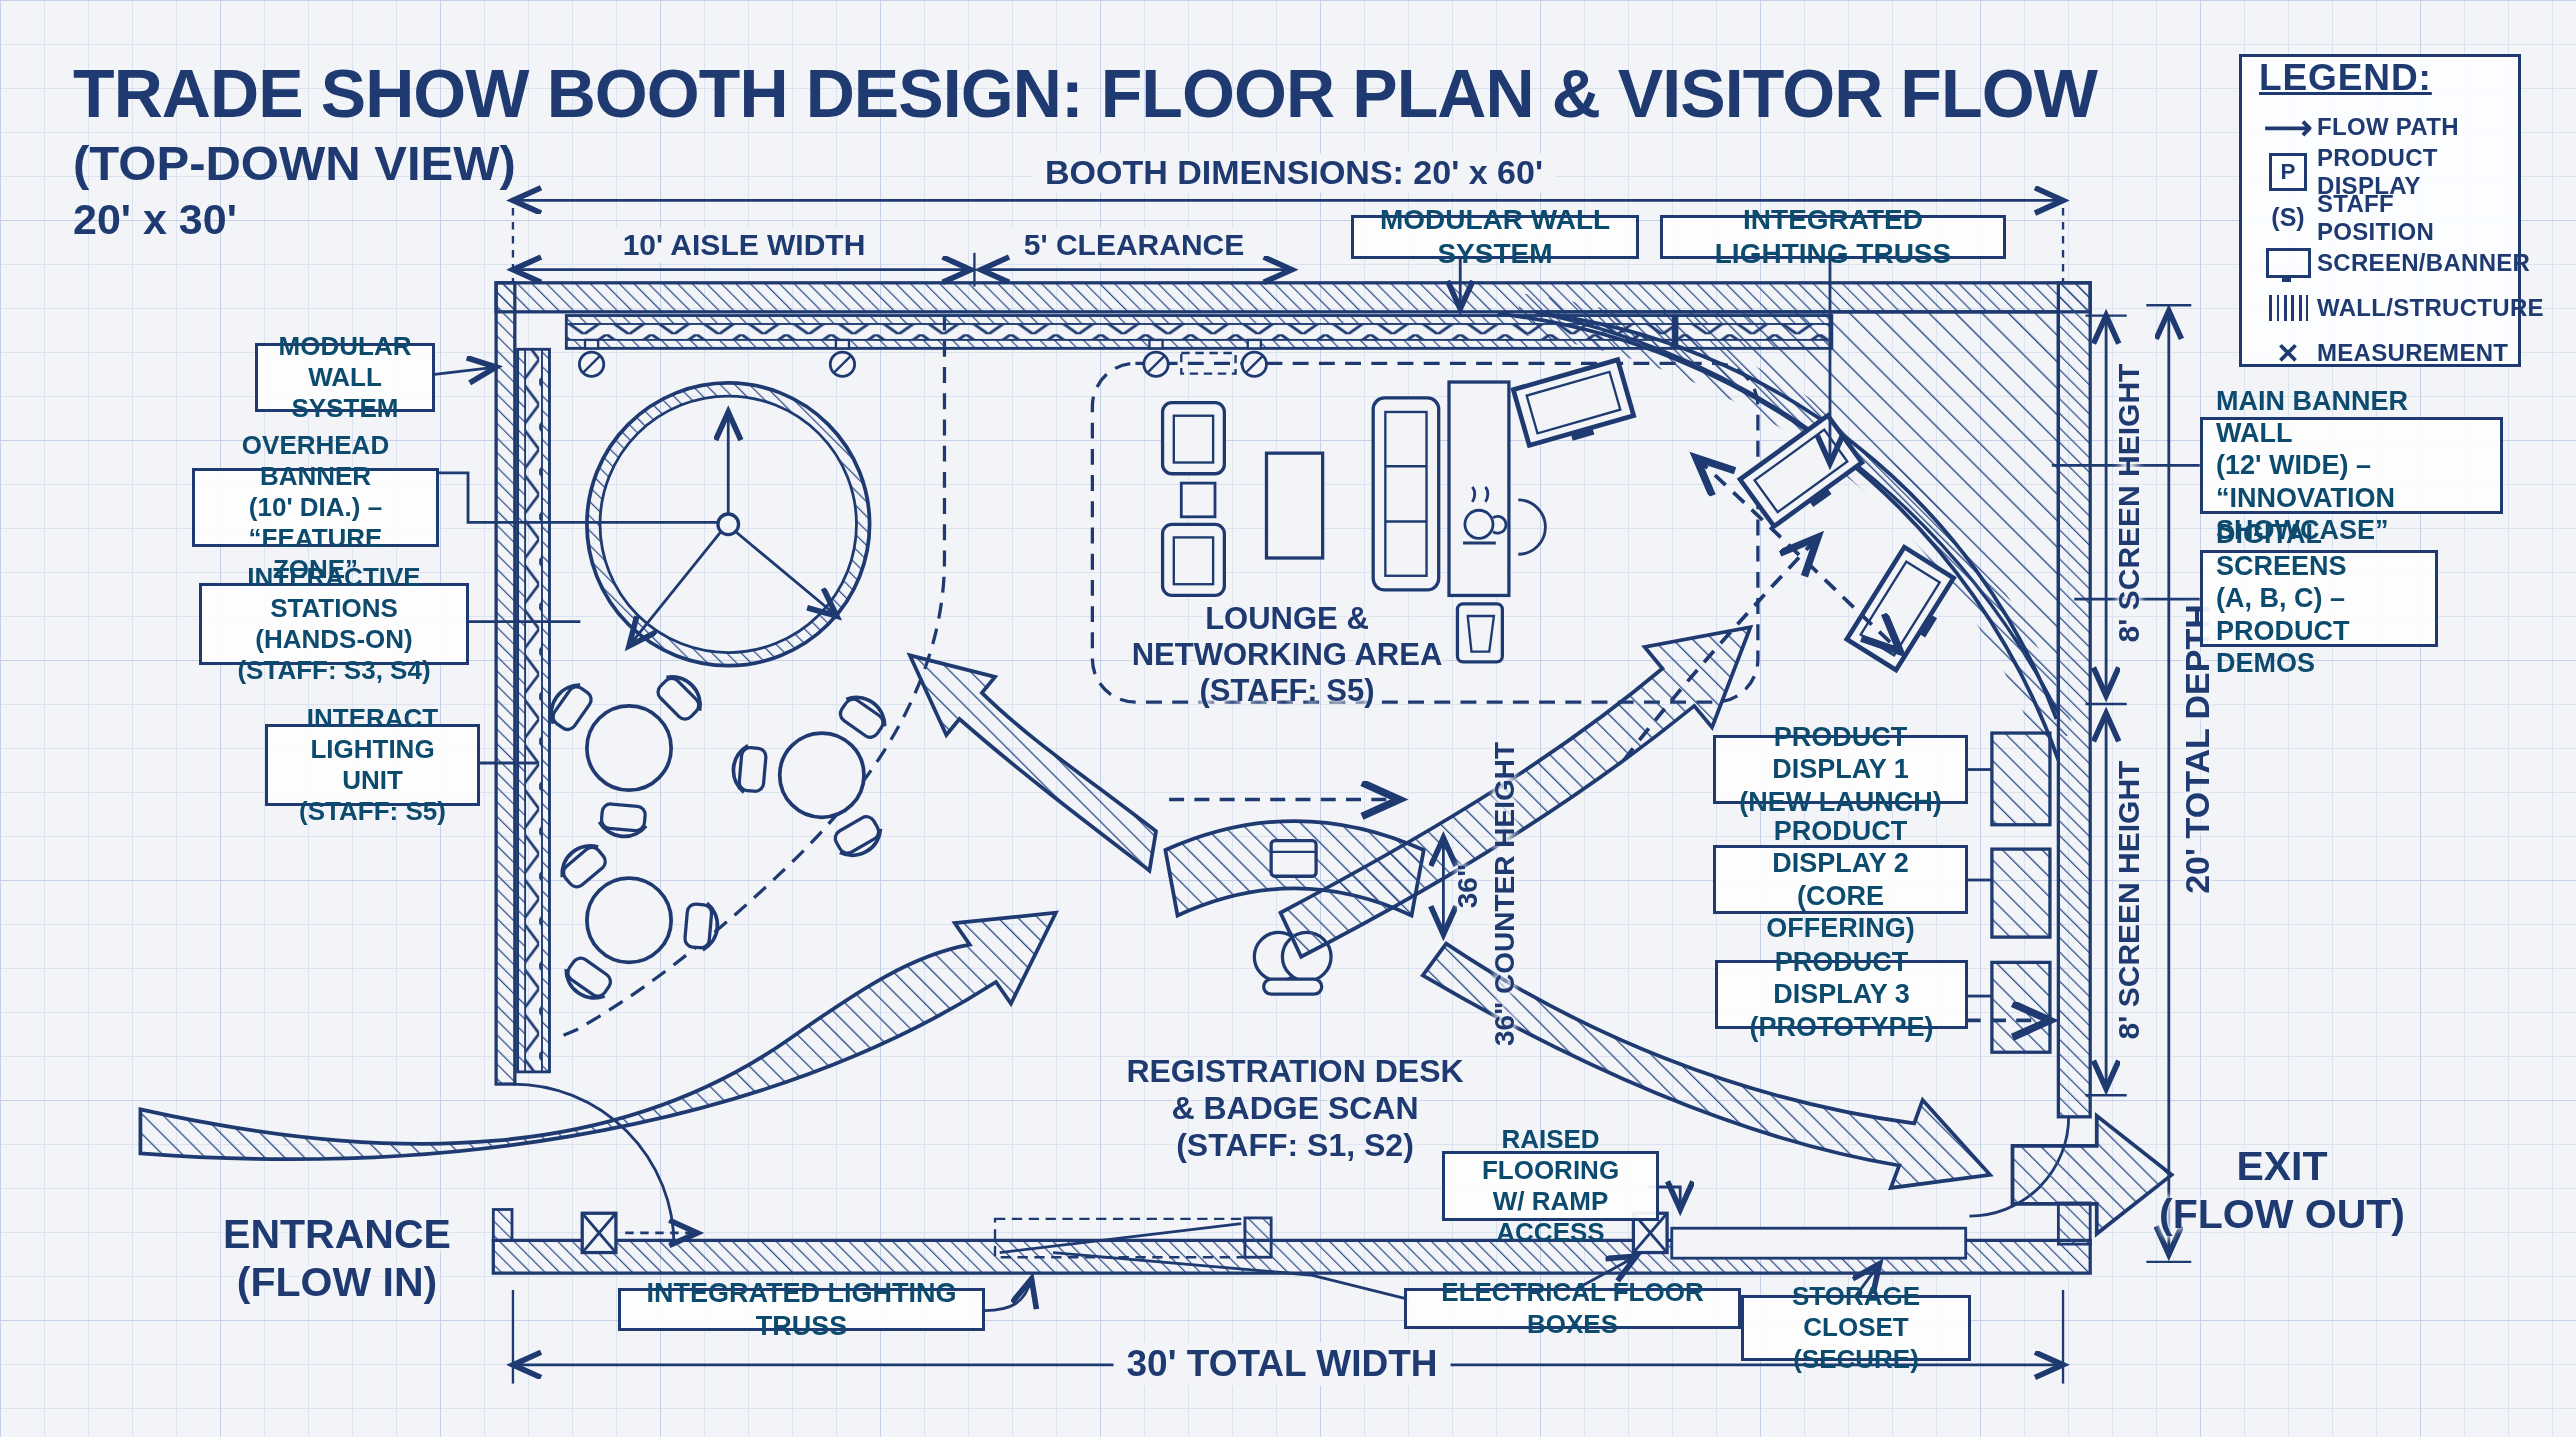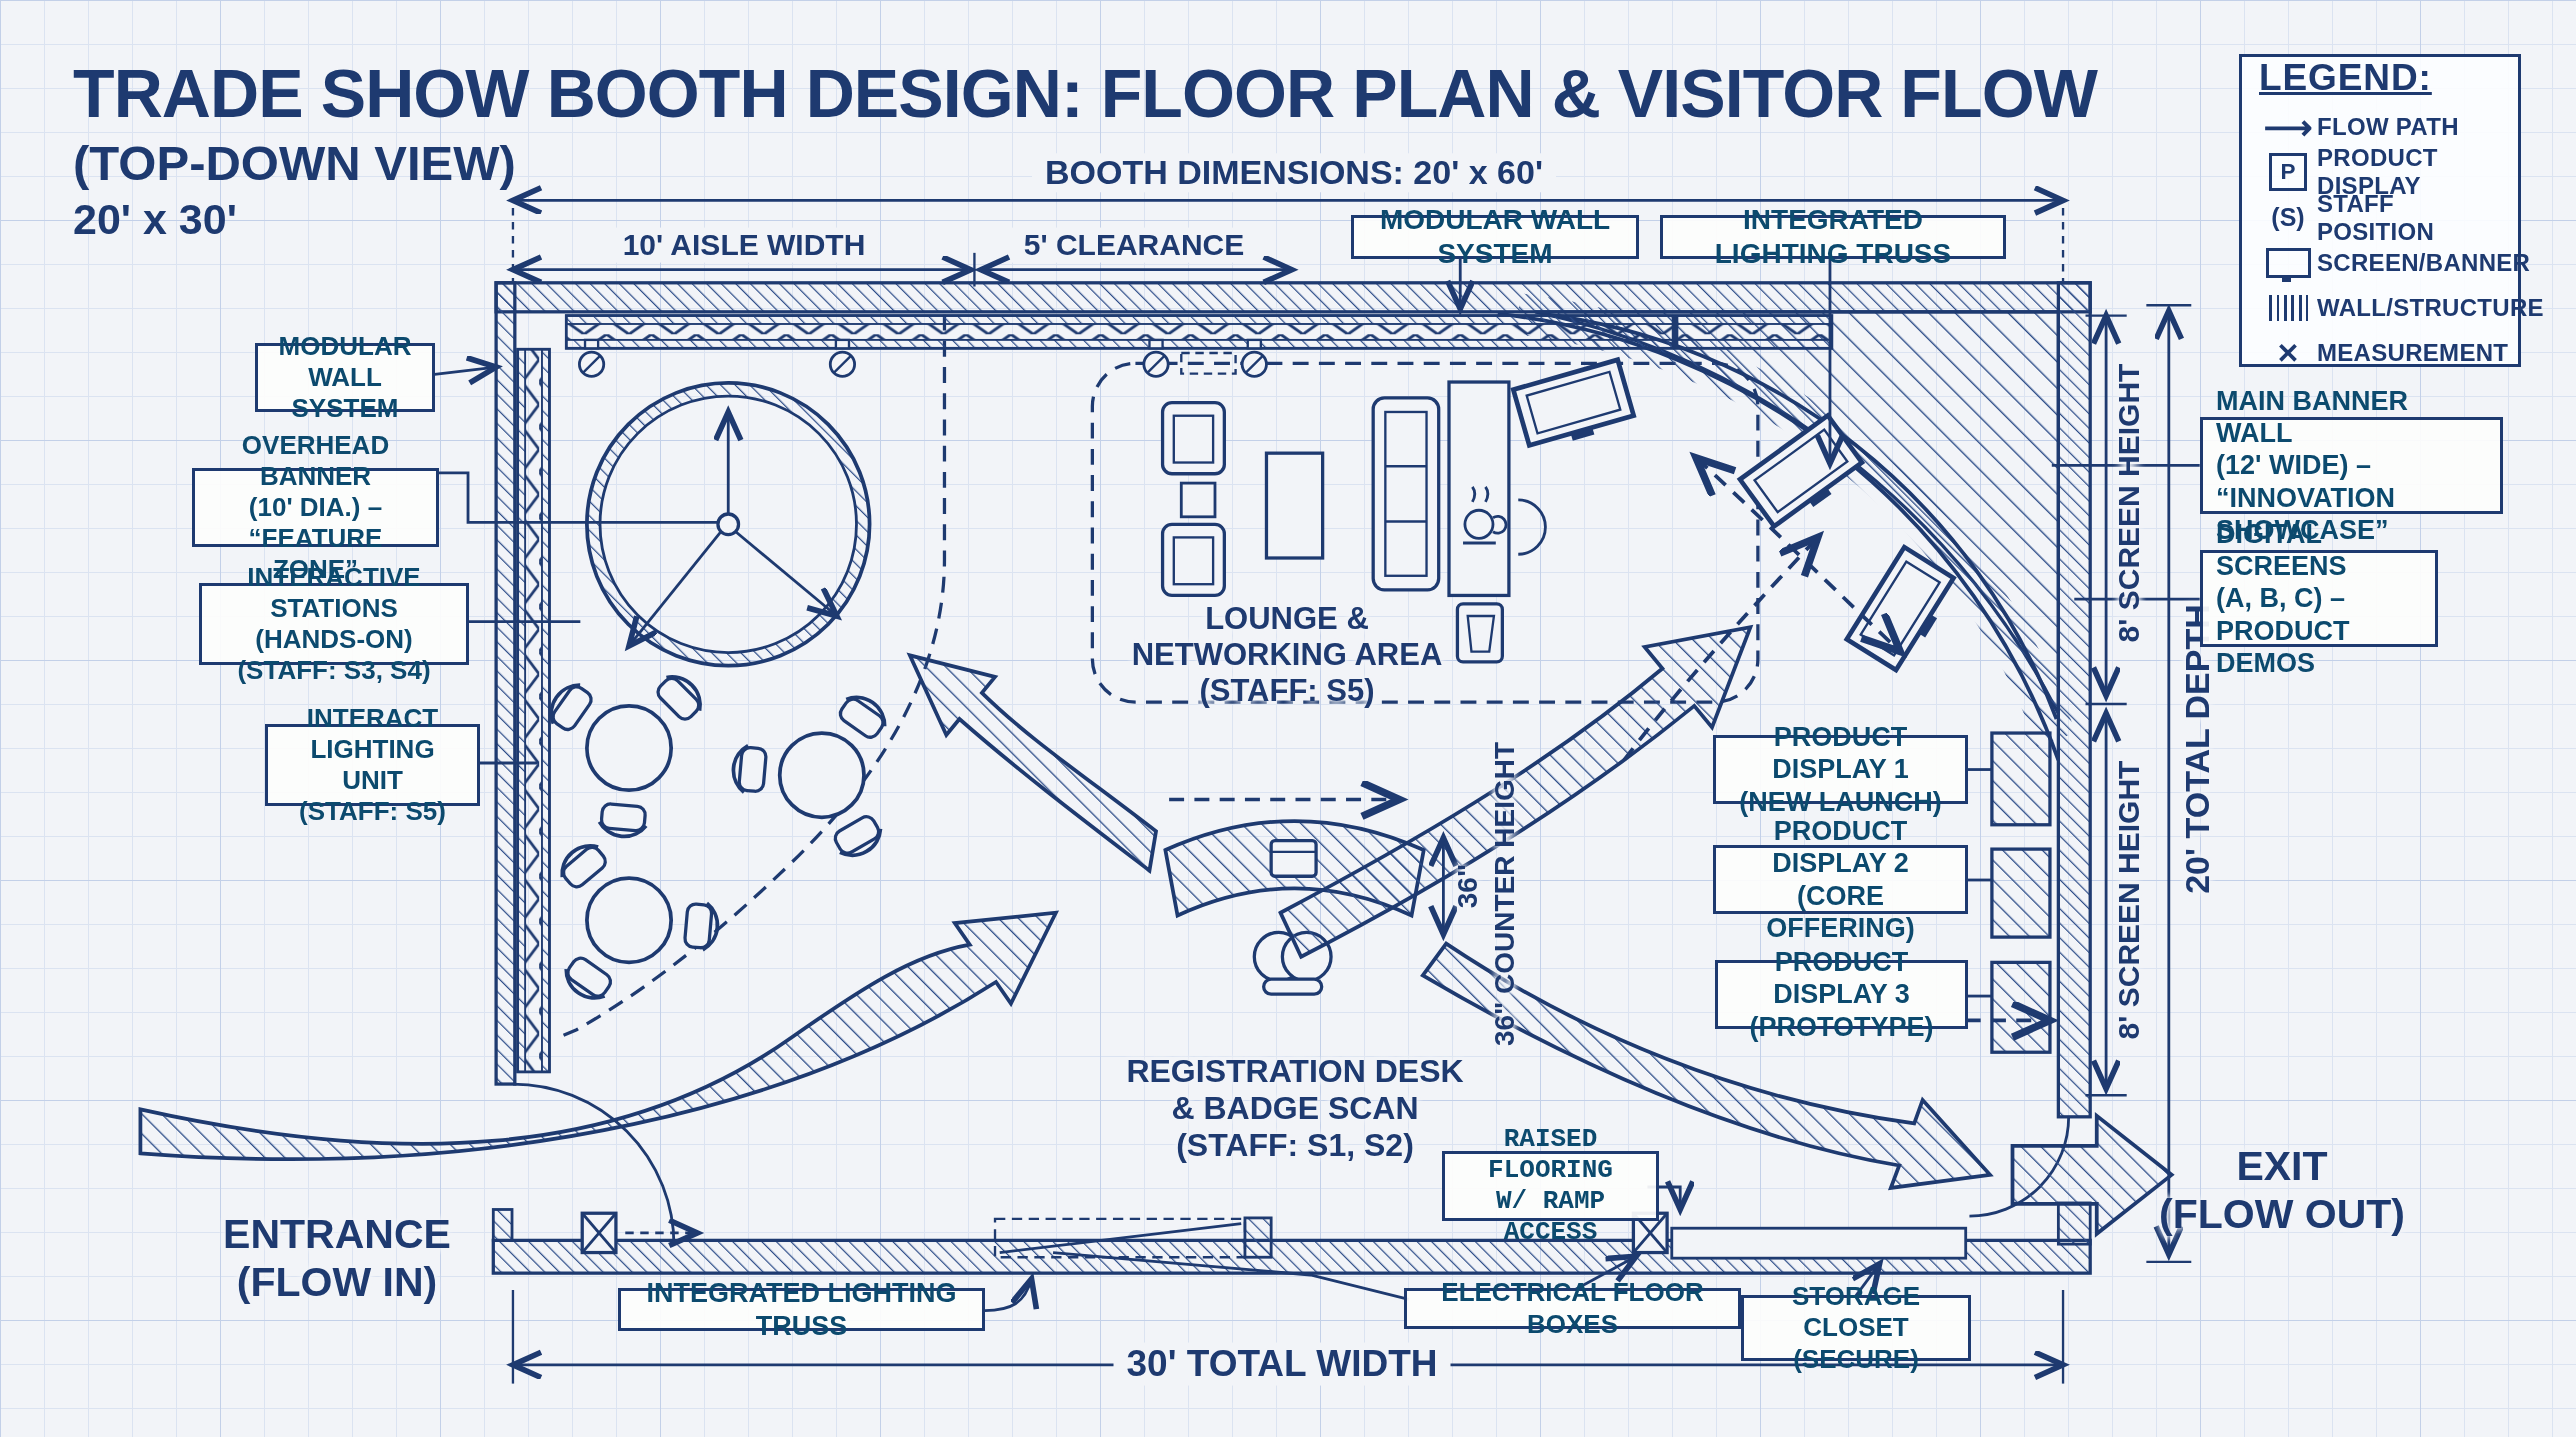--- a/index.html
+++ b/index.html
@@ -418,19 +418,19 @@
 &amp; BADGE SCAN
 (STAFF: S1, S2)</div>
 
 <div class="txt ctr halo" style="left:337px;top:1259px;font-size:41px;text-align:center;">ENTRANCE
 (FLOW IN)</div>
 <div class="txt ctr halo" style="left:2282px;top:1191px;font-size:41px;text-align:center;">EXIT
 (FLOW OUT)</div>
 
 <div class="co" style="left:618px;top:1288px;width:367px;height:43px;font-size:27px;">INTEGRATED LIGHTING TRUSS</div>
 <div class="co" style="left:1404px;top:1288px;width:337px;height:41px;font-size:26px;">ELECTRICAL FLOOR BOXES</div>
-<div class="co" style="left:1442px;top:1151px;width:217px;height:70px;font-size:26px;font-family:Liberation Mono, monospace;">RAISED FLOORING
+<div class="co" style="left:1442px;top:1151px;width:217px;height:70px;font-size:26px;">RAISED FLOORING
 W/ RAMP ACCESS</div>
 <div class="co" style="left:1741px;top:1295px;width:230px;height:66px;font-size:26px;">STORAGE CLOSET
 (SECURE)</div>
 
 </div>
 
 
 </body></html>

